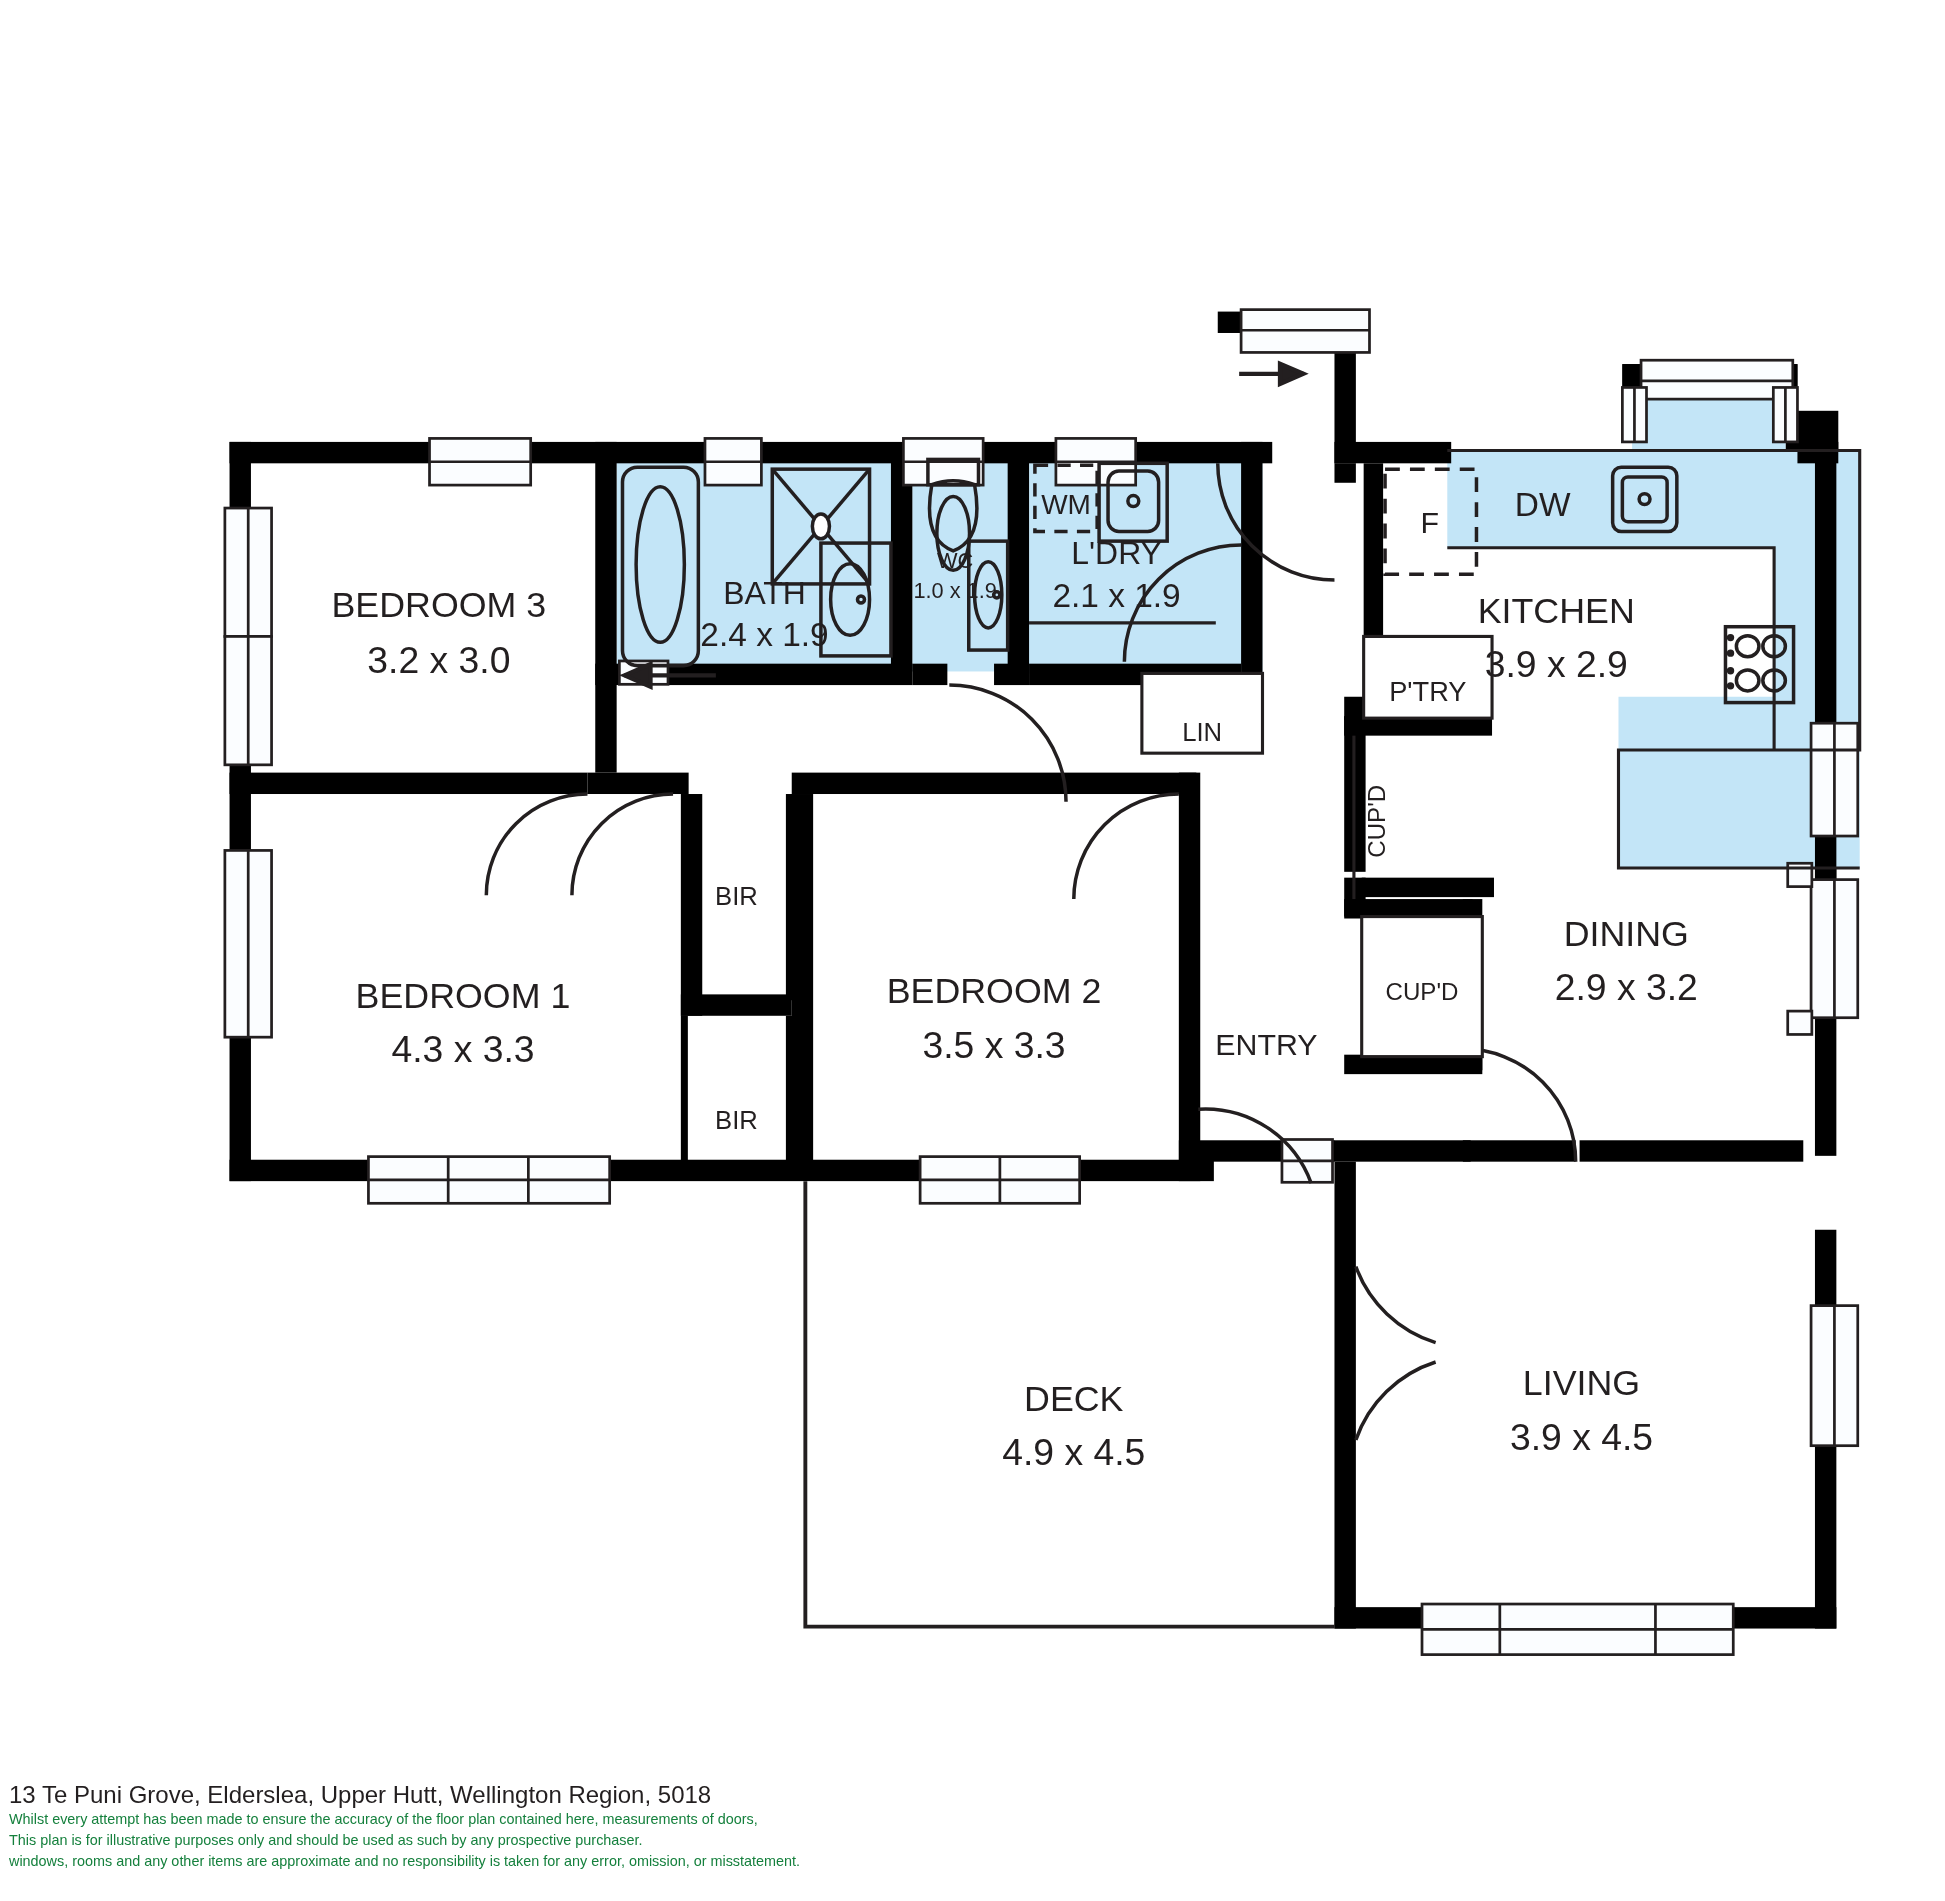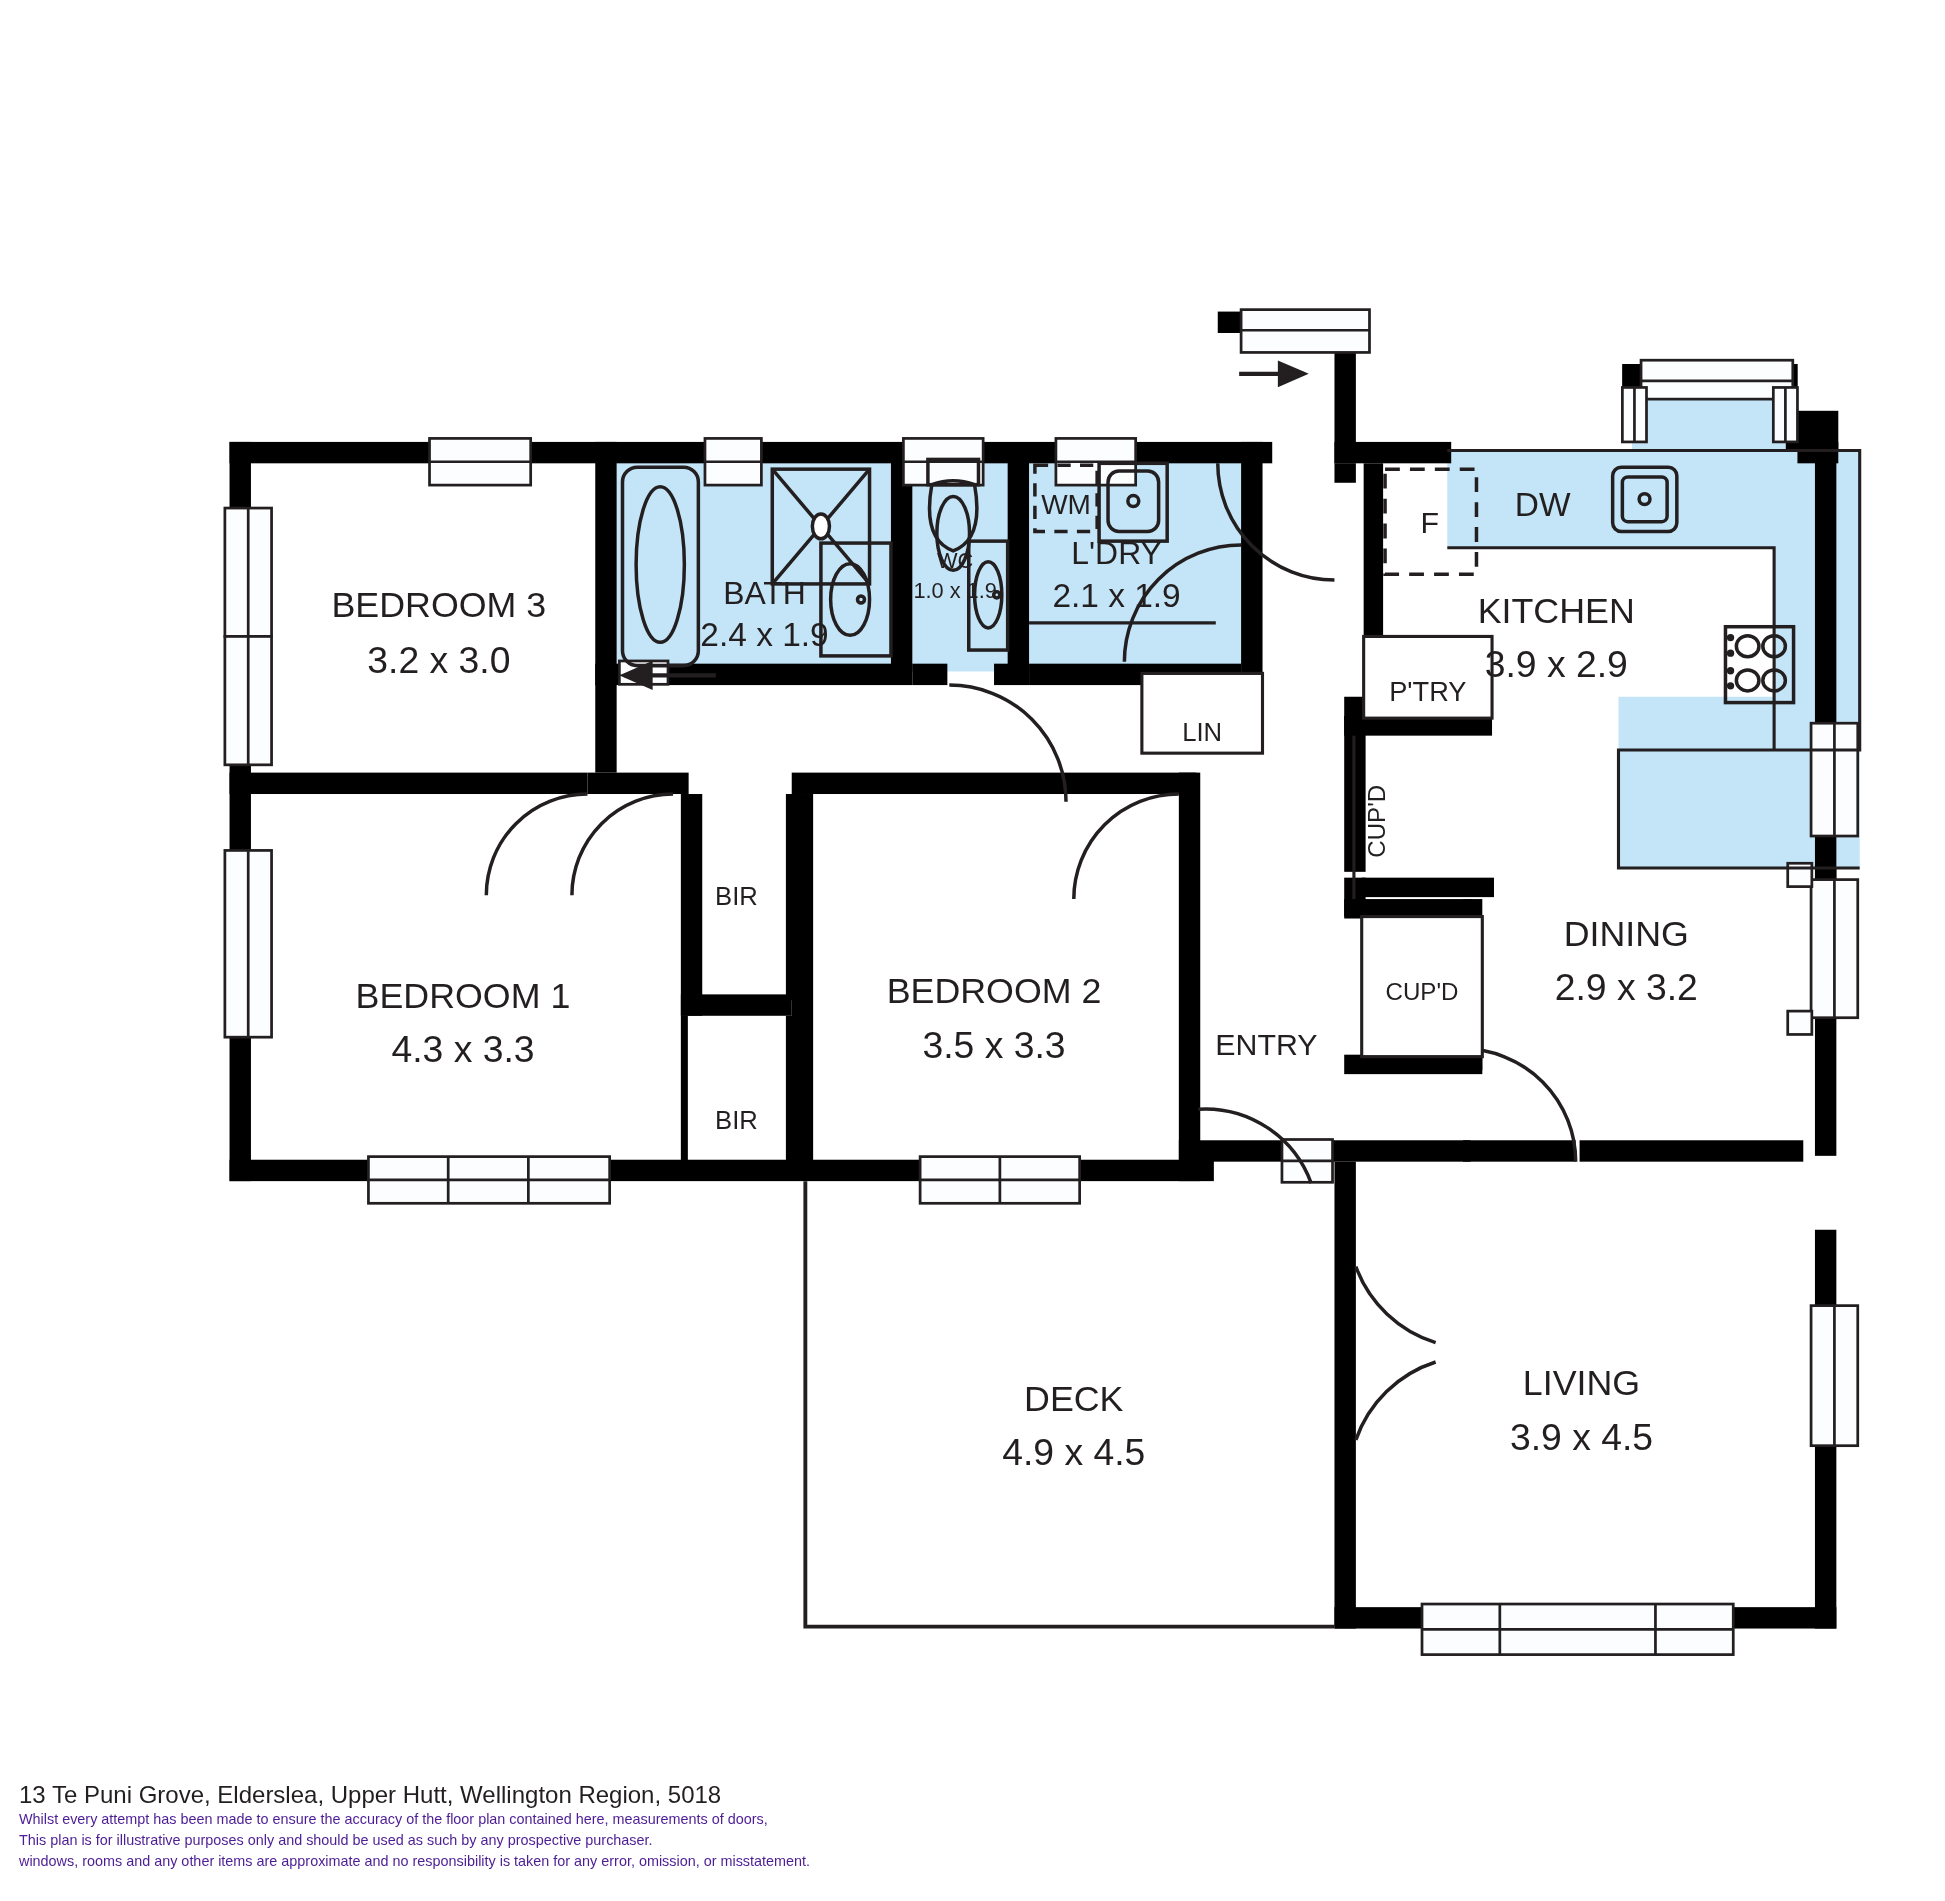--- a/index.html
+++ b/index.html
@@ -1,23 +1,23 @@
 <!DOCTYPE html>
 <html style="font-size:6.2px"><head>
 <meta charset="utf-8">
 <style>
   html,body{margin:0;padding:0;background:#ffffff;}
   body{
     width:2674px;height:1902px;position:relative;overflow:hidden;
     font-family:"Liberation Sans", sans-serif;color:#231f20;
   }
   #plan{position:absolute;left:0;top:0;width:2674px;height:1902px;}
-  #ftxt{position:absolute;left:19px;top:1781px;width:1245px;}
+  #ftxt{position:absolute;left:9px;top:1781px;width:1245px;}
   #ftxt .addr{font-size:24px;font-weight:400;color:#231f20;letter-spacing:0px;line-height:27px;}
-  #ftxt .disc{font-size:14.4px;color:#4c1d95;line-height:18.7px;margin-top:2.3px;}
+  #ftxt .disc{font-size:14.4px;color:#15803d;line-height:18.7px;margin-top:2.3px;}
   #logo{position:absolute;right:15.6px;top:1786px;width:895px;height:109px;display:flex;align-items:center;justify-content:flex-end;}
 </style>
 </head>
 <body>
 
 <svg id="plan" viewBox="0 0 6873 4887" xmlns="http://www.w3.org/2000/svg">
 
   <rect x="0" y="0" width="6873" height="4887" fill="#ffffff"></rect>
 
   <g>

